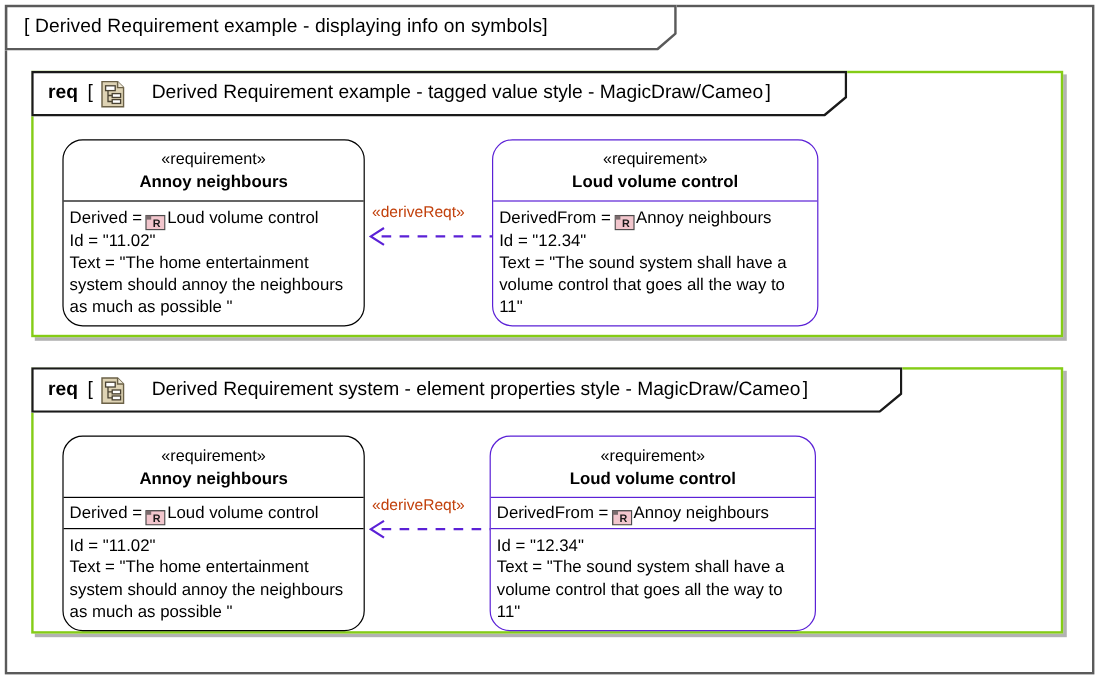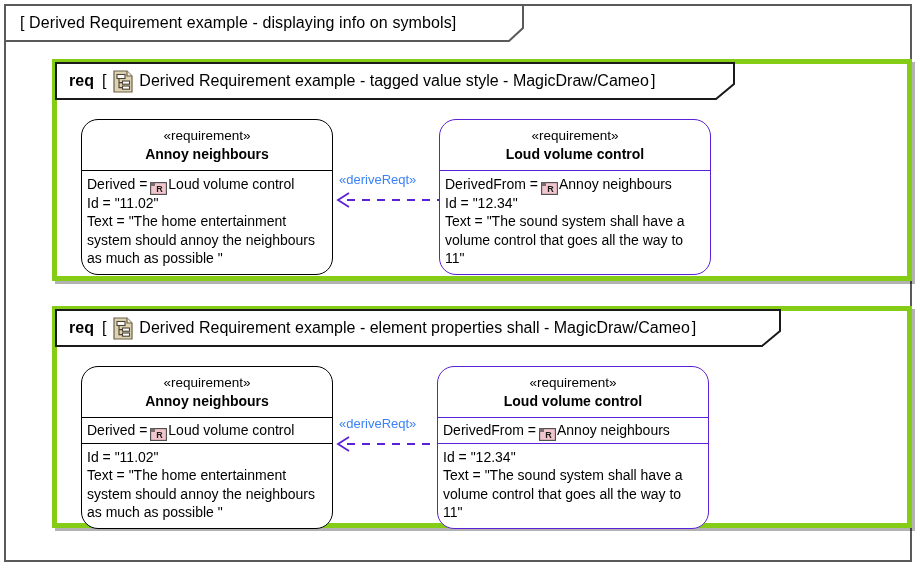--- a/index.html
+++ b/index.html
@@ -45,37 +45,36 @@
     position: relative;
     display: flex;
     align-items: center;
     z-index: 2;
   }
 
   
   #outer-tab {
     left: -2px;
     top: -2px;
-    width: 520px;
+    width: 560px;
     height: 38px;
   }
   #outer-tab .tab-label {
     font-size: 16px;
     padding-left: 16px;
     letter-spacing: 0.1px;
   }
 
   
   .req-frame {
     position: absolute;
     box-sizing: border-box;
-    border: 5px solid #84cc16;
+    border: 2px solid #84cc16;
     background: #ffffff;
     box-shadow: 3px 3px 0 rgba(0,0,0,0.30);
-    margin-left: 26px;
   }
   #frame-1 { left: 20px; top: 53px;  width: 860px; height: 222px; }
   #frame-2 { left: 20px; top: 300px; width: 860px; height: 222px; }
 
   .req-tab {
     position: absolute;
     left: -2px;
     top: -2px;
     height: 38px;
     box-sizing: border-box;
@@ -87,21 +86,21 @@
     font-size: 16px;
     font-weight: bold;
     padding-left: 14px;
   }
   .req-tab .brk {
     font-size: 16px;
     padding-left: 8px;
   }
   .req-tab .tab-title {
     font-size: 16px;
-    padding-left: 6px;
+    padding-left: 22px;
     text-align: center;
   }
   .req-tab .tab-title-end {
     font-size: 16px;
     padding-left: 2px;
   }
 
   
   .diagram-icon {
     width: 20px;
@@ -179,21 +178,21 @@
     height: 44px;
   }
   #conn-1 { left: 276px; top: 108px; width: 116px; }
   #conn-2 { left: 276px; top: 105px; width: 116px; }
   .connector svg { display: block; }
   .conn-label {
     position: absolute;
     top: 0;
     left: 6px;
     font-size: 13px;
-    color: #3b82f6;
+    color: #c2410c;
     white-space: nowrap;
   }
 </style>
 </head>
 <body>
 
 <div id="canvas">
 
   <div class="frame-tab" id="outer-tab">
     <svg class="tab-shape" viewBox="0 0 520 38" preserveAspectRatio="none">
@@ -292,21 +291,21 @@
         <span class="kw">req</span>
         <span class="brk">[</span>
         <svg class="diagram-icon" viewBox="0 0 20 23">
           <path d="M1,1 L14,1 L19,6 L19,22 L1,22 Z" fill="#ded3b4" stroke="#6b6147" stroke-width="1.2"></path>
           <path d="M14,1 L14,6 L19,6" fill="#efe9d8" stroke="#6b6147" stroke-width="1.2"></path>
           <rect x="4" y="4.5" width="8" height="4" fill="#ffffff" stroke="#4a4333" stroke-width="1.1"></rect>
           <rect x="9.5" y="11" width="7" height="3.2" fill="#ffffff" stroke="#4a4333" stroke-width="1.1"></rect>
           <rect x="9.5" y="16" width="7" height="3.2" fill="#ffffff" stroke="#4a4333" stroke-width="1.1"></rect>
           <path d="M6,8.5 L6,17.6 L9.5,17.6 M6,12.6 L9.5,12.6" fill="none" stroke="#4a4333" stroke-width="1.1"></path>
         </svg>
-        <span class="tab-title">Derived Requirement example - element properties shall - MagicDraw/Cameo</span>
+        <span class="tab-title">Derived Requirement system - element properties style - MagicDraw/Cameo</span>
         <span class="tab-title-end">]</span>
       </div>
     </div>
 
     <div class="req-block black" id="b2-left">
       <div class="rb-head">
         <div class="rb-stereotype">«requirement»</div>
         <div class="rb-name">Annoy neighbours</div>
       </div>
       <div class="rb-sep-black"></div>

